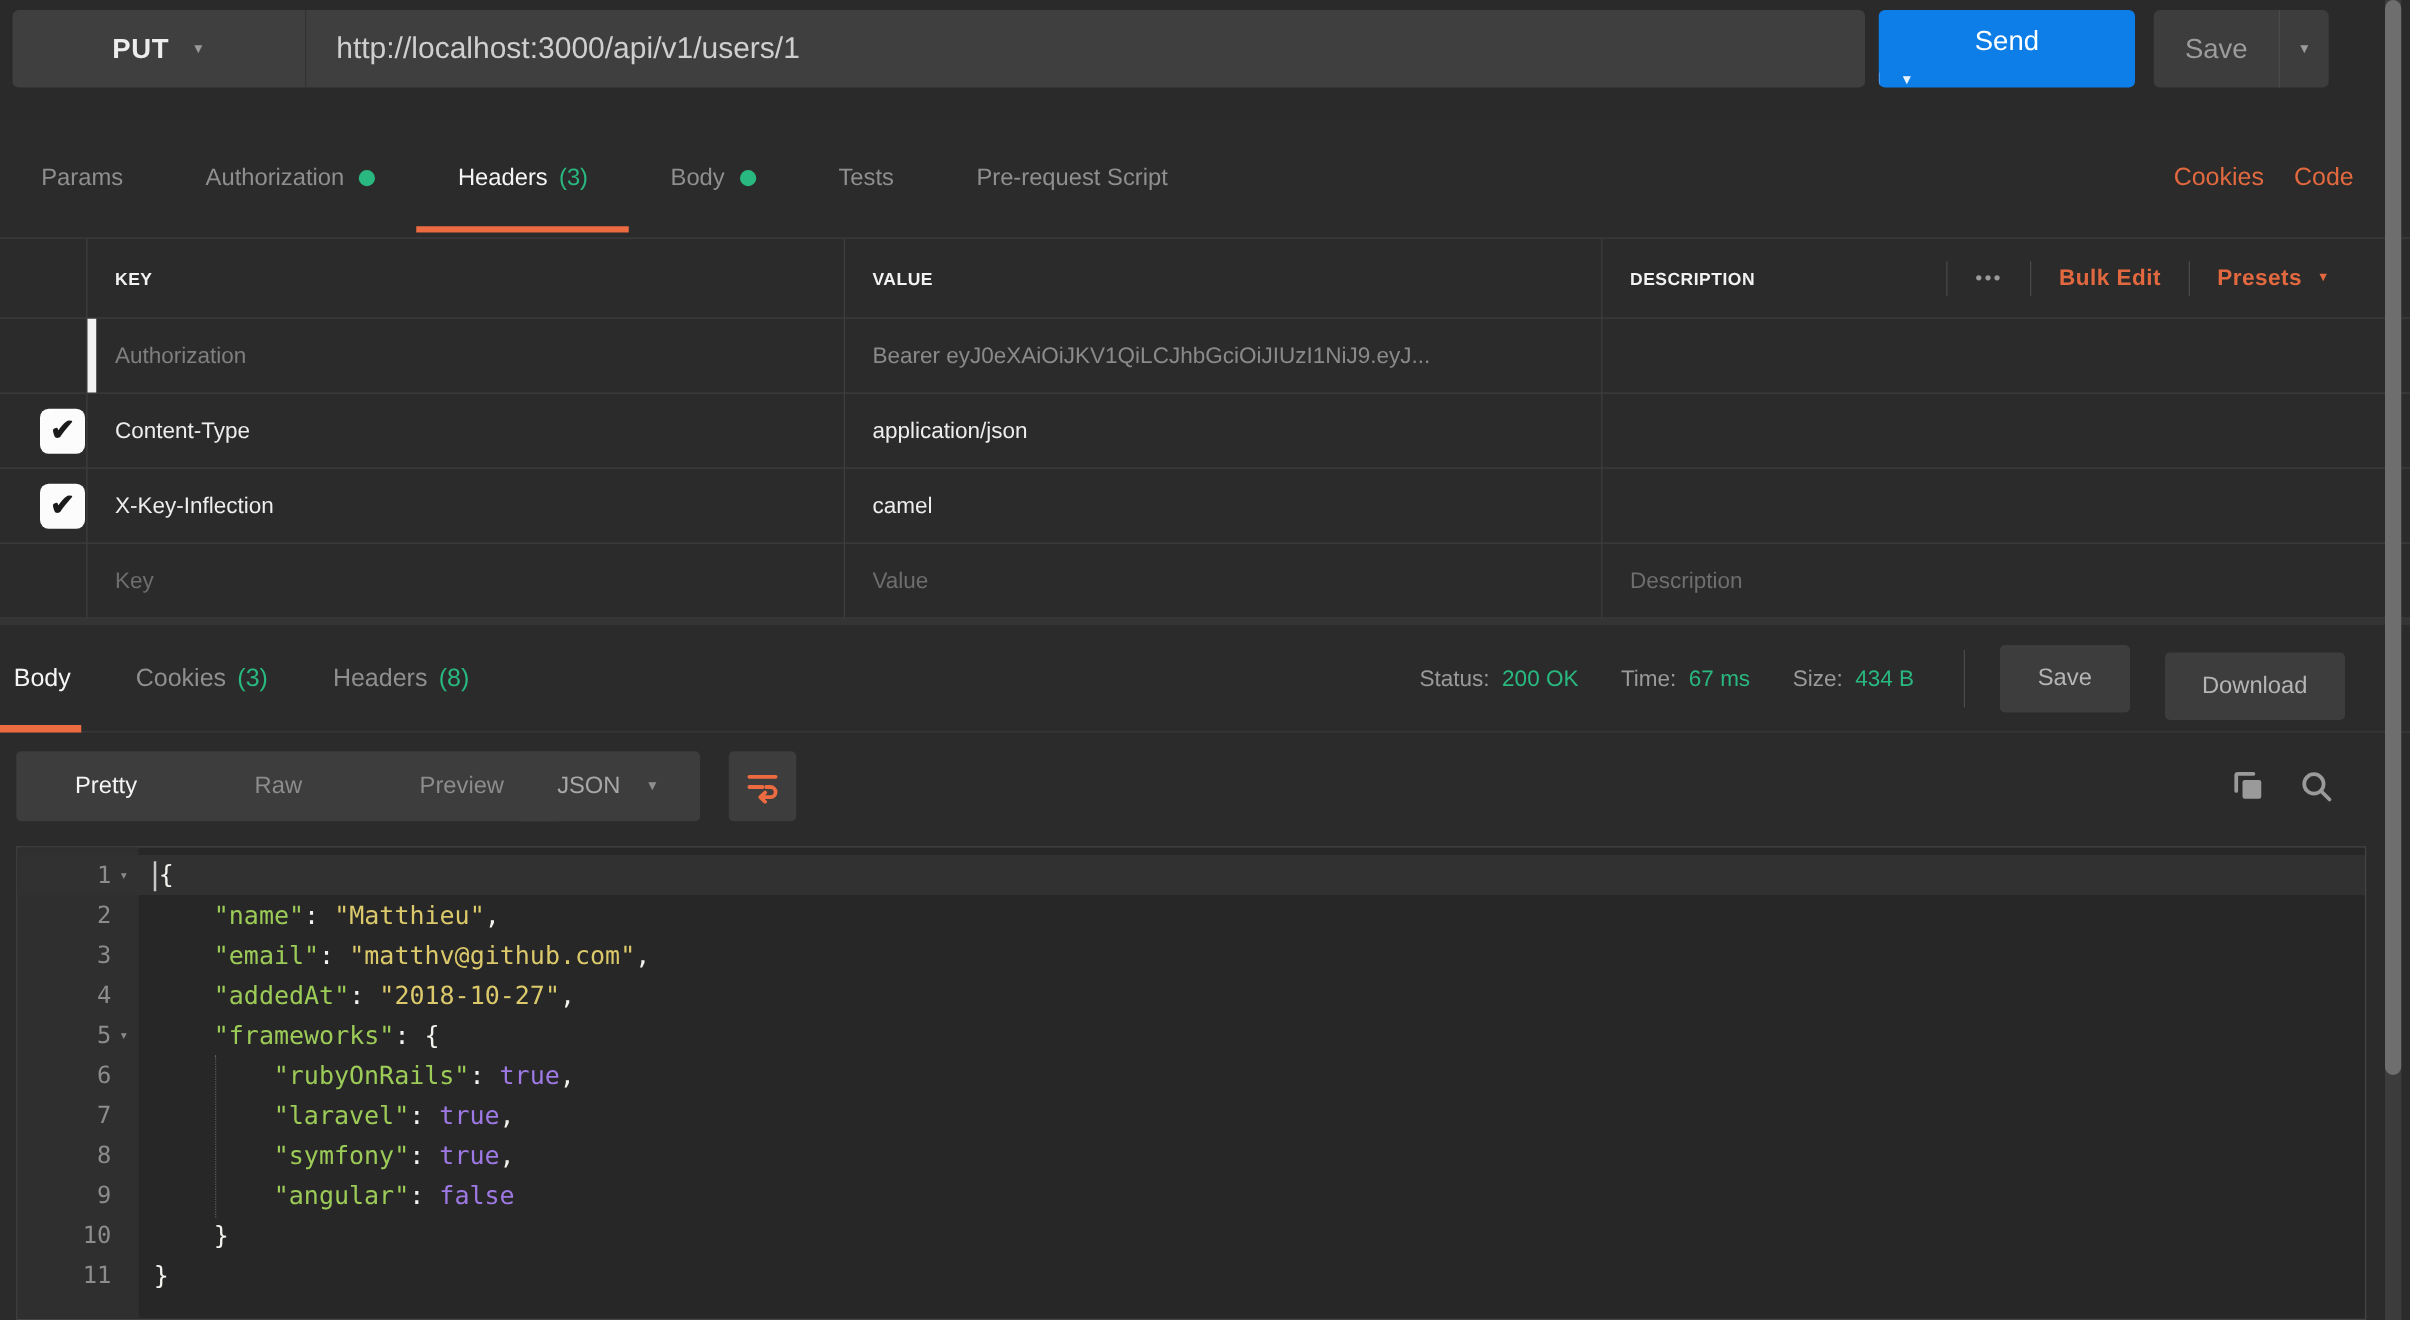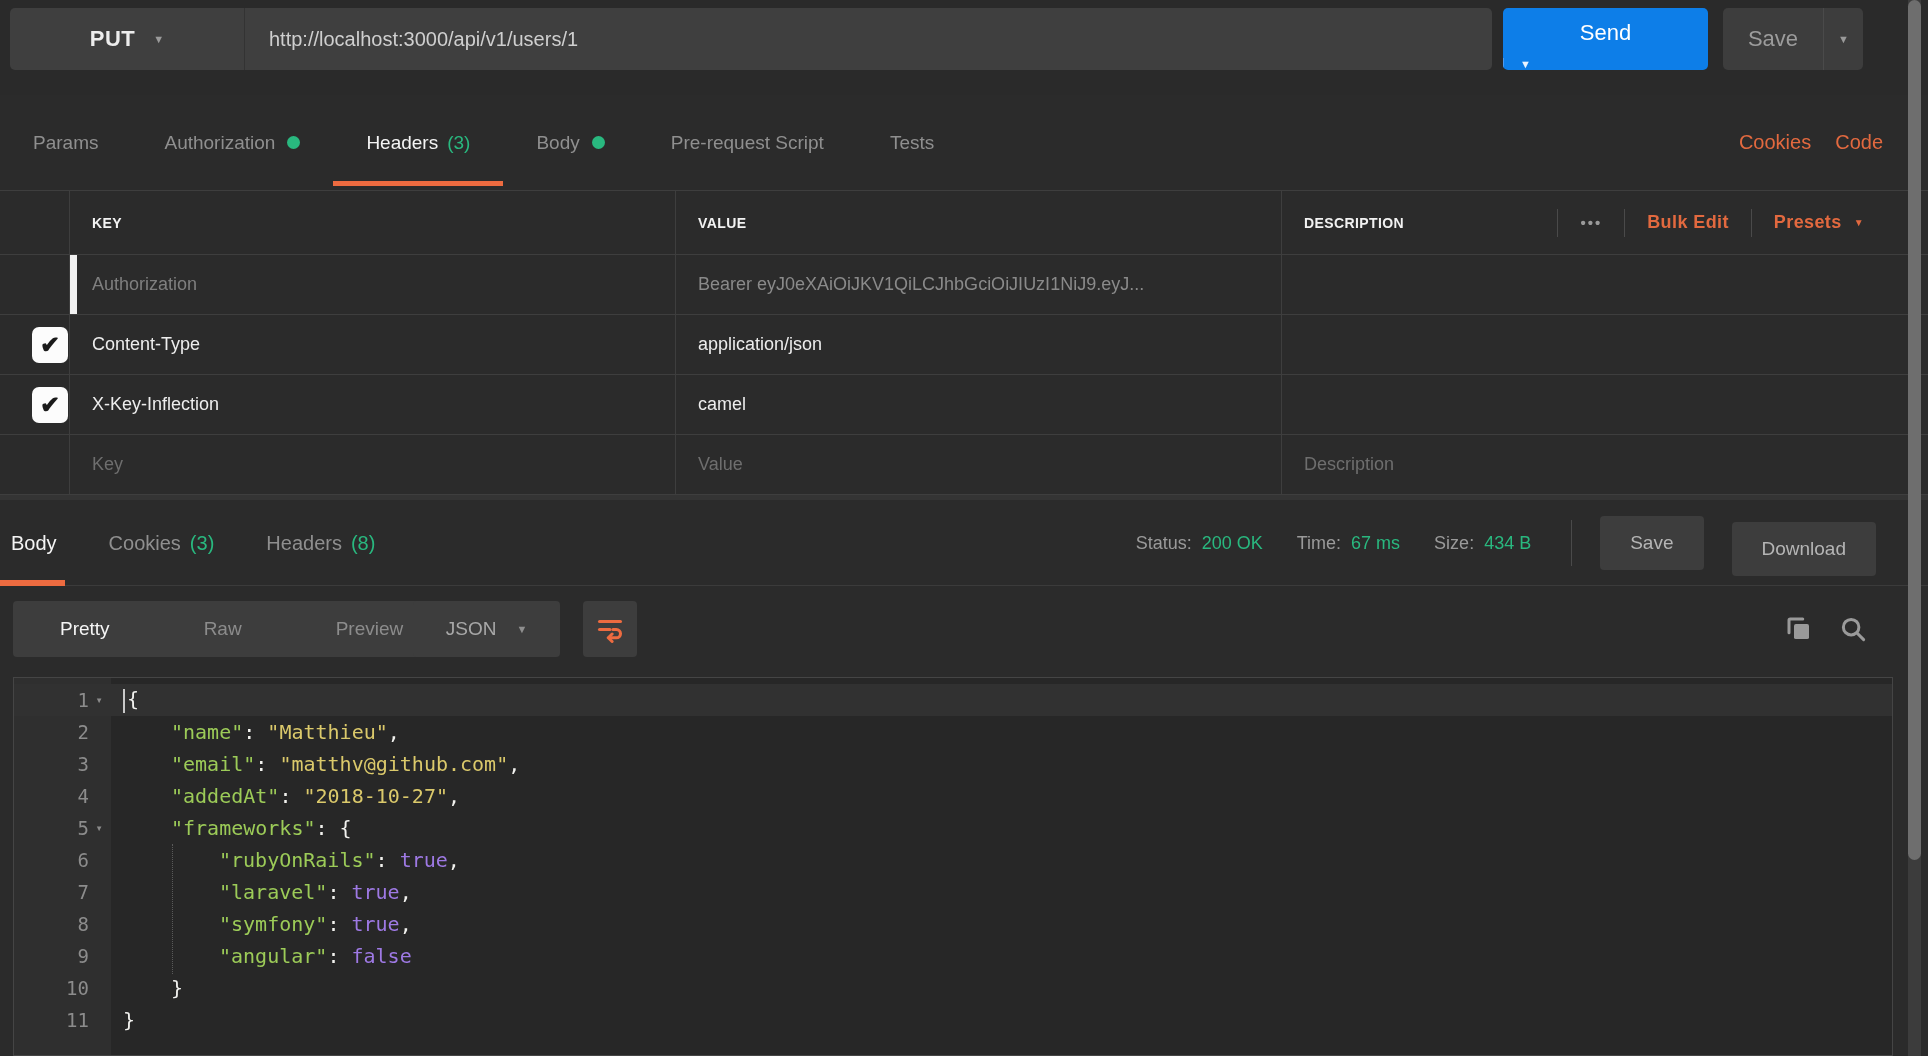--- a/index.html
+++ b/index.html
@@ -6,21 +6,21 @@
   html,body { background:#2b2b2b; }
   body { font-family:"Liberation Sans", sans-serif; }
   #app { position:relative; width:1928px; height:1056px; background:#2b2b2b; overflow:hidden; }
 
   
   .topbar { position:absolute; left:0; top:0; width:1928px; height:95px; background:#2a2a2a; }
   .urlbox { position:absolute; left:10px; top:8px; width:1482px; height:62px; background:#3f3f3f; border-radius:5px; display:flex; align-items:stretch; }
   .method { width:235px; display:flex; align-items:center; justify-content:center; gap:18px; border-right:1px solid #333; cursor:pointer; }
   .method-label { font-size:22px; font-weight:700; color:#ededed; letter-spacing:.5px; }
   .caret { font-size:11px; color:#9a9a9a; }
-  .url-input { flex:1; background:transparent; border:none; outline:none; color:#cfcfcf; font-size:20px; padding-left:24px; font-family:"Liberation Sans", sans-serif; }
+  .url-input { flex:1; background:transparent; border:none; outline:none; color:#cfcfcf; font-size:24px; padding-left:24px; font-family:"Liberation Sans", sans-serif; }
   .send { position:absolute; left:1503px; top:8px; width:205px; height:62px; background:#0d7ee8; border-radius:5px; display:flex; overflow:hidden;flex-direction:column; }
   .send-main { flex:1; display:flex; align-items:center; justify-content:center; color:#fff; font-size:22px; cursor:pointer; }
   .send-caret { width:44px; display:flex; align-items:center; justify-content:center; border-left:1px solid #4d9bef; cursor:pointer; }
   .send-caret .caret { color:#eaf4ff; }
   .savebtn { position:absolute; left:1723px; top:8px; width:140px; height:62px; background:#3d3d3d; border-radius:5px; display:flex; overflow:hidden; }
   .save-main { flex:1; display:flex; align-items:center; justify-content:center; color:#9c9c9c; font-size:22px; cursor:pointer; }
   .save-caret { width:40px; display:flex; align-items:center; justify-content:center; border-left:1px solid #4a4a4a; cursor:pointer; }
 
   
   .reqtabs { position:absolute; left:0; top:95px; width:1928px; height:95px; display:flex; align-items:stretch; }
@@ -143,24 +143,24 @@
     </div>
     <div class="rtab active">
       <span>Headers</span>
       <span class="count">(3)</span>
     </div>
     <div class="rtab">
       <span>Body</span>
       <span class="gdot"></span>
     </div>
     <div class="rtab">
+      <span>Tests</span>
+    </div>
+    <div class="rtab">
       <span>Pre-request Script</span>
-    </div>
-    <div class="rtab">
-      <span>Tests</span>
     </div>
   </div>
   <div class="reqlinks">
     <span class="olink">Cookies</span>
     <span class="olink">Code</span>
   </div>
 
   <div class="htable">
 
     <div class="cell"></div>

